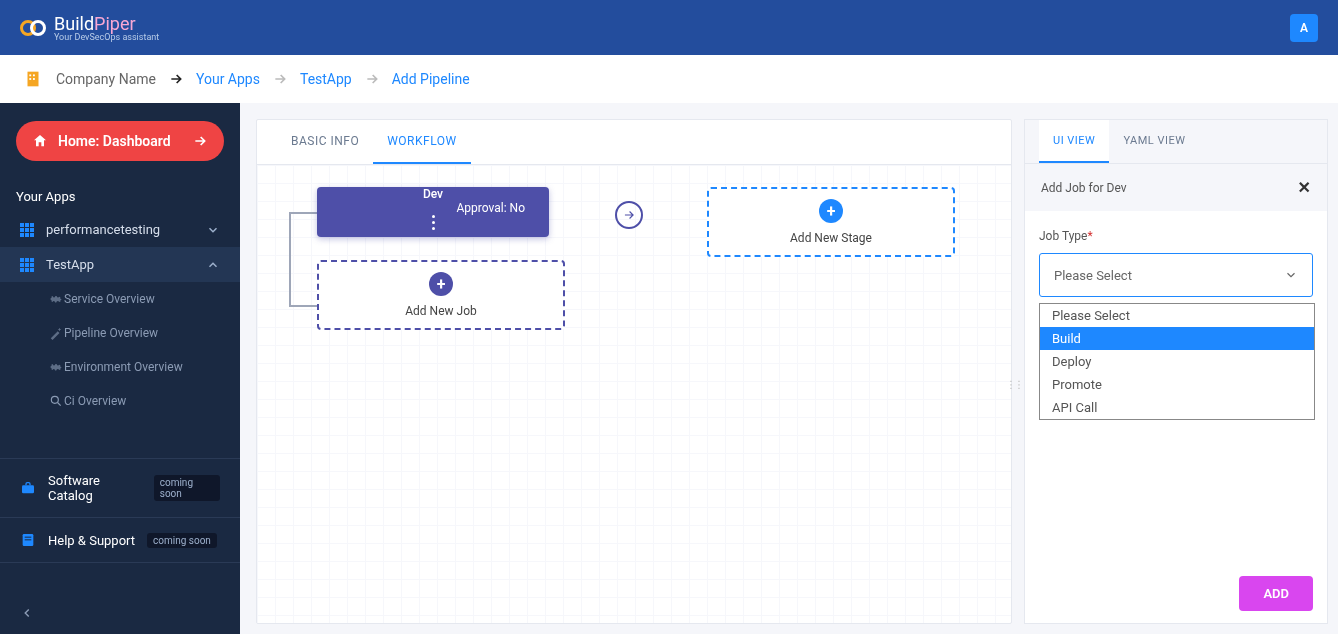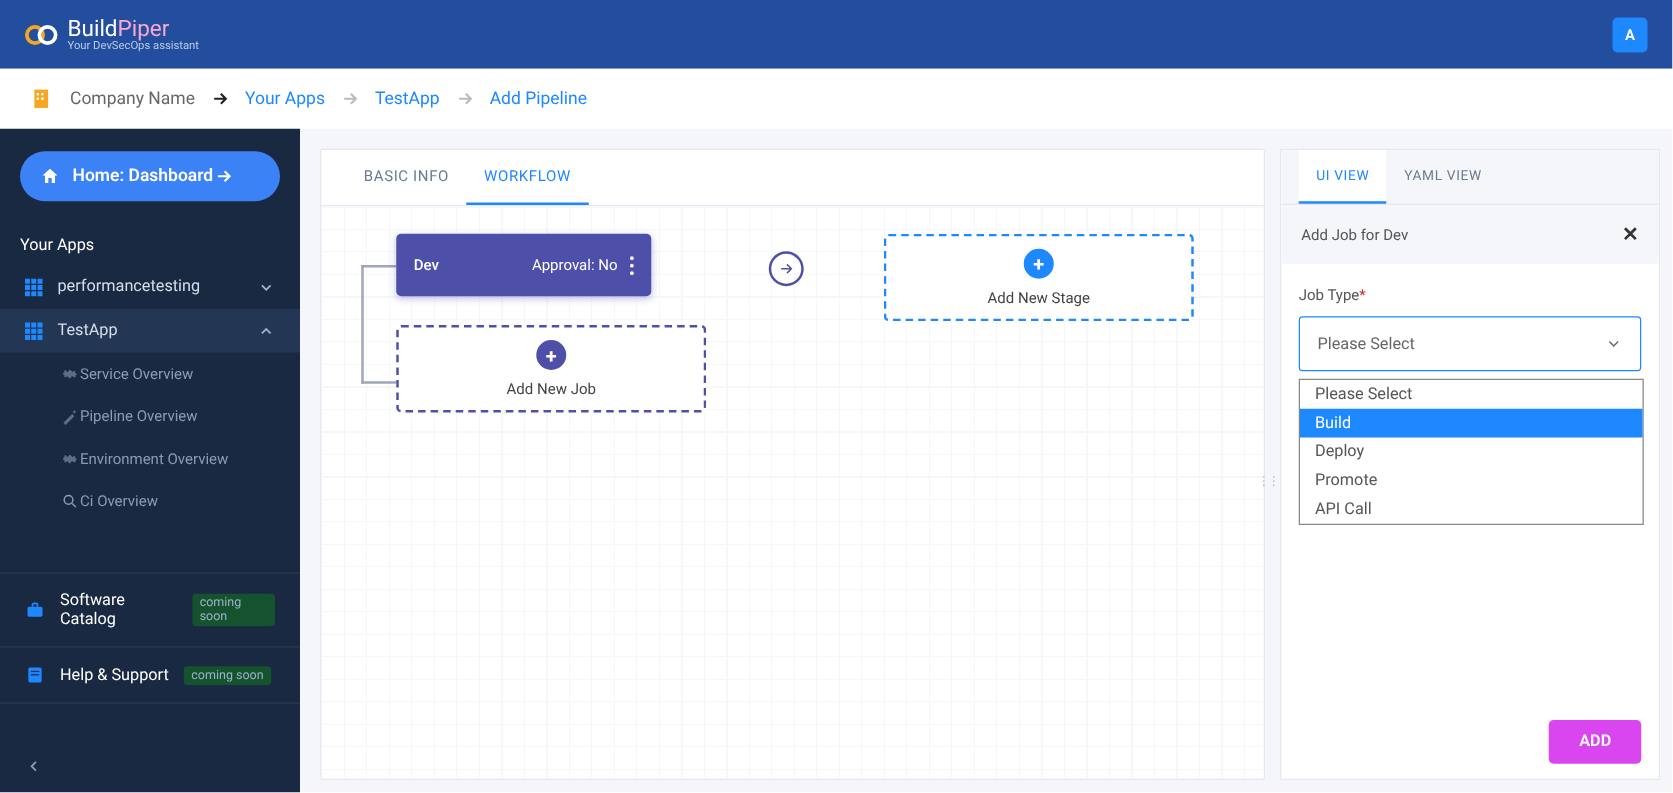--- a/index.html
+++ b/index.html
@@ -23,45 +23,45 @@
 .bc-item { color: #666; font-size: 14px; }
 .bc-link { color: #1e88ff; font-size: 14px; cursor: pointer; }
 .bc-arrow { color: #999; }
 .bc-arrow-dark { color: #333; }
 
 
 .main-wrap { display: flex; height: calc(634px - 103px); }
 
 
 .sidebar { width: 240px; background: #1a2942; color: #c5cee0; display: flex; flex-direction: column; }
-.home-btn { margin: 18px 16px 20px; background: #3b82f6; color: #fff; border-radius: 22px; height: 40px; display: flex; align-items: center; padding: 0 16px; justify-content: flex-start; font-size: 14px; font-weight: 600; cursor: pointer; }
+.home-btn { margin: 18px 16px 20px; background: #ef4444; color: #fff; border-radius: 22px; height: 40px; display: flex; align-items: center; padding: 0 16px; justify-content: space-between; font-size: 14px; font-weight: 600; cursor: pointer; }
 .home-left { display: flex; align-items: center; gap: 10px; }
 .section-title { padding: 8px 16px; font-size: 13px; color: #fff; }
 .app-item { padding: 10px 20px; display: flex; align-items: center; gap: 12px; font-size: 13px; color: #d6deeb; cursor: pointer; }
 .app-item.active { background: #233654; }
 .app-item .spacer { flex: 1; }
 .grid-icon { display: grid; grid-template-columns: 4px 4px 4px; grid-template-rows: 4px 4px 4px; gap: 1px; }
 .grid-icon span { background: #1e88ff; }
 .sub-item { padding: 10px 20px 10px 48px; font-size: 12px; color: #8b9bb4; display: flex; align-items: center; gap: 0; cursor: pointer; }
 .sub-icon-slot { width: 16px; display: inline-flex; justify-content: center; color: #8b9bb4; }
 .divider-gap { height: 40px; }
 .catalog-item { padding: 14px 20px; display: flex; align-items: center; gap: 12px; font-size: 13px; color: #fff; border-top: 1px solid #2a3a56; border-bottom: 1px solid #2a3a56; }
-.badge { background: #14532d; color: #9db0cc; font-size: 10px; padding: 2px 6px; border-radius: 3px; }
+.badge { background: #0f172a; color: #9db0cc; font-size: 10px; padding: 2px 6px; border-radius: 3px; }
 .collapse-area { margin-top: auto; padding: 14px 20px; }
 .chevron-left { color: #8b9bb4; cursor: pointer; }
 
 
 .content { flex: 1; background: #f5f6fa; display: flex; padding: 16px 0 0 0; position: relative; }
 .canvas-panel { flex: 1; background: #fff; margin: 0 0 10px 16px; border: 1px solid #e5e8ef; border-radius: 2px; display: flex; flex-direction: column; }
 .tabs { display: flex; border-bottom: 1px solid #e5e8ef; padding-left: 20px; }
 .tab { padding: 14px 14px; font-size: 12px; color: #6b7a90; letter-spacing: 0.5px; cursor: pointer; }
 .tab.active { color: #1e88ff; border-bottom: 2px solid #1e88ff; }
 .canvas { flex: 1; position: relative; background-image: repeating-linear-gradient(#f6f7fb 0 1px, transparent 1px 18px), repeating-linear-gradient(90deg, #f6f7fb 0 1px, transparent 1px 18px); }
 
-.stage-card { position: absolute; left: 60px; top: 22px; width: 204px; height: 50px; background: #4e4fa8; border-radius: 4px; display: flex; align-items: center; padding: 0 14px; color: #fff; font-size: 12px; box-shadow: 0 2px 6px rgba(78,79,168,0.35); }
+.stage-card { position: absolute; left: 60px; top: 22px; width: 232px; height: 50px; background: #4e4fa8; border-radius: 4px; display: flex; align-items: center; padding: 0 14px; color: #fff; font-size: 12px; box-shadow: 0 2px 6px rgba(78,79,168,0.35); flex-direction: column; }
 .stage-card .stage-name { font-weight: 500; }
 .stage-card .approval { margin-left: auto; margin-right: 10px; }
 .kebab { display: flex; flex-direction: column; gap: 3px; cursor: pointer; }
 .kebab span { width: 3px; height: 3px; background: #fff; border-radius: 50%; }
 
 .connector-l { position: absolute; left: 32px; top: 47px; width: 28px; height: 95px; border-left: 2px solid #9ea6b8; border-bottom: 2px solid #9ea6b8; border-top: 2px solid #9ea6b8; }
 
 .job-card { position: absolute; left: 60px; top: 95px; width: 248px; height: 70px; border: 2px dashed #4e4fa8; border-radius: 4px; display: flex; flex-direction: column; align-items: center; justify-content: center; gap: 8px; background: #fff; cursor: pointer; }
 .plus-circle { width: 24px; height: 24px; background: #4e4fa8; border-radius: 50%; color: #fff; display: flex; align-items: center; justify-content: center; font-size: 16px; font-weight: bold; }
 .plus-circle.blue { background: #1e88ff; }

